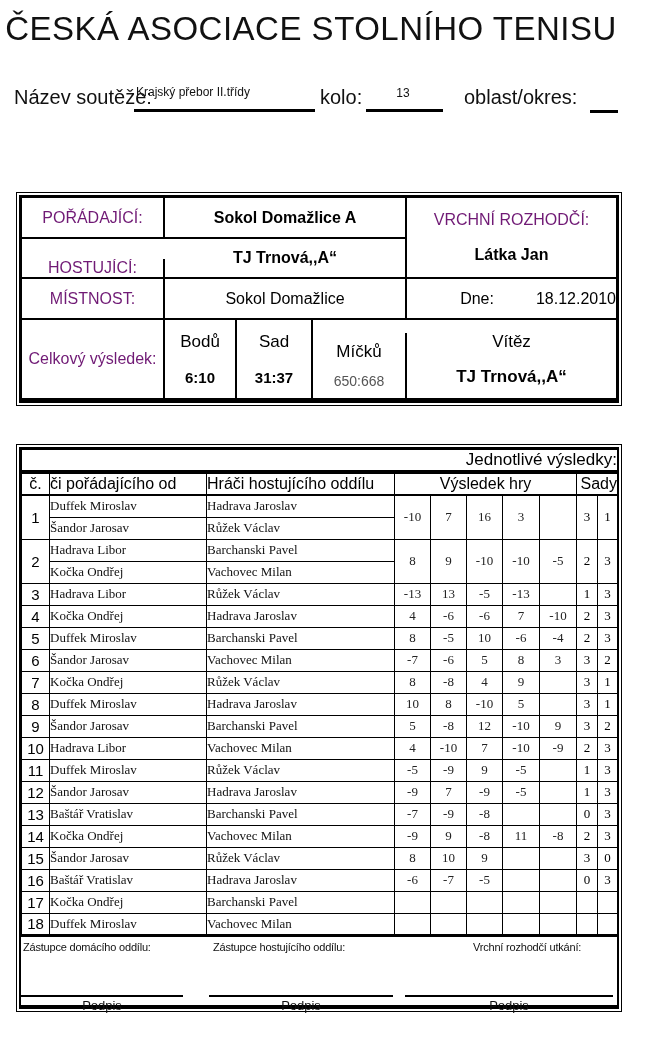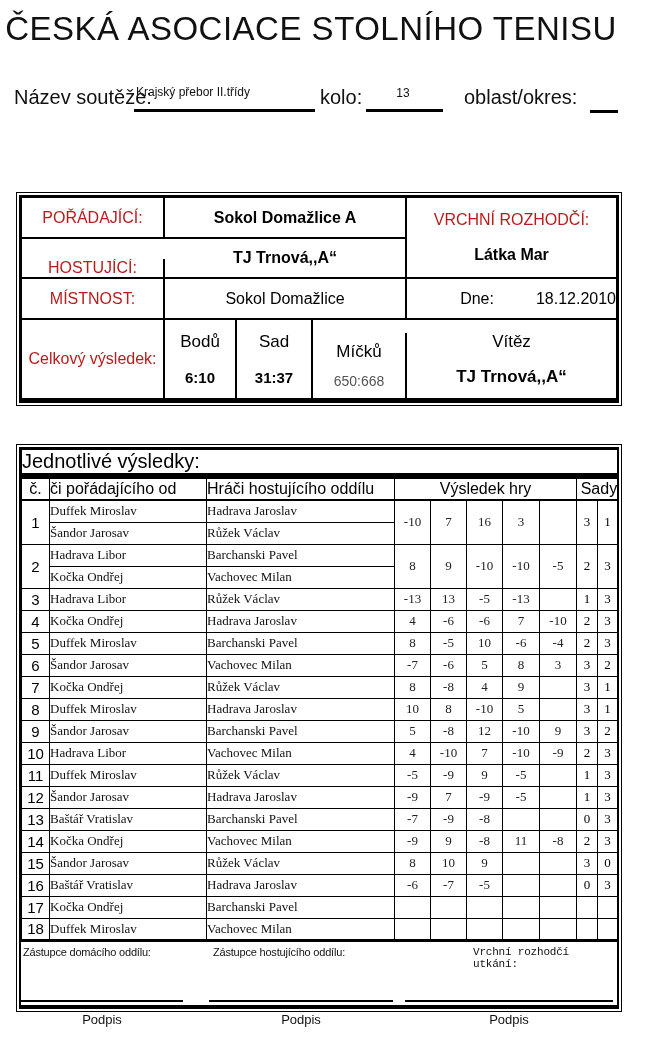--- a/index.html
+++ b/index.html
@@ -34,46 +34,46 @@
   .r3c1{grid-area:3/1/4/2;} .r3c2{grid-area:3/2/4/5;} .r3c5{grid-area:3/5/4/6;}
   .r4c1{grid-area:4/1/5/2;} .r4c2{grid-area:4/2/5/3;} .r4c3{grid-area:4/3/5/4;}
   .r4c4{grid-area:4/4/5/5;margin-top:13px;} .r4c5{grid-area:4/5/5/6;}
   .stack{flex-direction:column;justify-content:space-around;padding:4px 0;}
   .stack>div{display:flex;align-items:center;justify-content:center;width:100%;}
   .datecell{justify-content:flex-end;padding-left:14px;gap:42px;}
   .totnums{display:flex;justify-content:space-between;box-sizing:border-box;
            padding:0 7px;font-weight:bold;font-size:15px;}
   .totlabel{font-size:17px;}
   .light{color:#555;font-weight:normal;font-size:14px;}
-  .lblcell{font-size:16px;color:#b91c1c;}
+  .lblcell{font-size:16px;color:#701a75;}
 
   
   table.res{border-collapse:collapse;table-layout:fixed;width:596px;}
   table.res td,table.res th{border:1px solid #000;padding:0;overflow:hidden;
                             white-space:nowrap;font-weight:normal;}
-  tr.title-row td{height:20px;text-align:left;font-size:20px;border-bottom:6px solid #000000;}
+  tr.title-row td{height:20px;text-align:right;font-size:17px;border-bottom:4px solid #000000;}
   tr.head-row th{height:20px;font-size:16px;border-bottom:2px solid #000;}
   th.h-no{text-align:center;}
   th.h-home,th.h-guest{text-align:left;padding-left:2px;border-left:2px solid #000;}
   th.h-games{text-align:center;border-left:2px solid #000;}
   th.h-sets{text-align:right;border-left:3px solid #000;}
   td.cno{text-align:center;font-size:15px;}
   td.cname{font-family:"Liberation Serif",serif;font-size:13px;padding-left:4px;color:#111;margin-left:39px;}
   td.cgame{text-align:center;font-family:"Liberation Serif",serif;font-size:13px;color:#222;}
   td.gfirst{border-left:2px solid #000;}
   td.cset{text-align:center;font-family:"Liberation Serif",serif;font-size:13px;font-weight:bold;}
   td.sfirst{border-left:3px solid #000;}
   tr.rrow{height:22px;}
   tr.last td{border-bottom:3px solid #000;}
 
   
   .sheet-footer{position:relative;width:100%;height:75px;}
   .foot-label{position:absolute;top:4px;font-size:11px;letter-spacing:-0.2px;color:#111;}
   .sigline{position:absolute;top:58px;height:2px;background:#000;}
-  .podpis{position:absolute;top:70px;text-align:center;font-size:13px;color:#111;}
+  .podpis{position:absolute;top:61px;text-align:center;font-size:13px;color:#111;}
 </style>
 </head>
 <body>
 
 <div class="page">
 
   <div class="abs assoc-title">ČESKÁ ASOCIACE STOLNÍHO TENISU</div>
 
   <div class="abs form-label" style="left:14px;top:86px;">Název soutěže:</div>
   <div class="abs form-value" style="left:136px;top:85px;">Krajský přebor II.třídy</div>
@@ -87,21 +87,21 @@
   <div class="abs uline" style="left:590px;top:110px;width:28px;"></div>
 
 
   <div class="abs sheet" style="left:16px;top:192px;width:606px;height:214px;">
     <div class="sheet-inner top-inner">
       <div class="t1">
         <div class="cell lblcell r1c1 bb br">POŘÁDAJÍCÍ:</div>
         <div class="cell bold r1c2 bb br">Sokol Domažlice A</div>
         <div class="cell stack r12c5 bb">
           <div class="lblcell">VRCHNÍ ROZHODČÍ:</div>
-          <div class="bold">Látka Mar</div>
+          <div class="bold">Látka Jan</div>
         </div>
         <div class="cell lblcell r2c1 bb br">HOSTUJÍCÍ:</div>
         <div class="cell bold r2c2 bb br">TJ Trnová,,A“</div>
         <div class="cell lblcell r3c1 bb br">MÍSTNOST:</div>
         <div class="cell r3c2 bb br">Sokol Domažlice</div>
         <div class="cell datecell r3c5 bb">
           <span>Dne:</span>
           <span>18.12.2010</span>
         </div>
         <div class="cell lblcell r4c1 br">Celkový výsledek:</div>
@@ -385,21 +385,21 @@
               <td class="cgame" rowspan="1"></td>
               <td class="cgame" rowspan="1"></td>
               <td class="cset sfirst" rowspan="1"></td>
               <td class="cset" rowspan="1"></td>
             </tr>
           </tbody>
       </table>
       <div class="sheet-footer">
         <span class="foot-label" style="left:2px;">Zástupce domácího oddílu:</span>
         <span class="foot-label" style="left:192px;">Zástupce hostujícího oddílu:</span>
-        <span class="foot-label" style="left:452px;font-family:Liberation Mono, monospace;">Vrchní rozhodčí utkání:</span>
+        <span class="foot-label" style="left:452px;">Vrchní rozhodčí utkání:</span>
         <div class="sigline" style="left:0;width:162px;"></div>
         <div class="sigline" style="left:188px;width:184px;"></div>
         <div class="sigline" style="left:384px;width:208px;"></div>
         <span class="podpis" style="left:0;width:162px;">Podpis</span>
         <span class="podpis" style="left:188px;width:184px;">Podpis</span>
         <span class="podpis" style="left:384px;width:208px;">Podpis</span>
       </div>
     </div>
   </div>
 </div>

